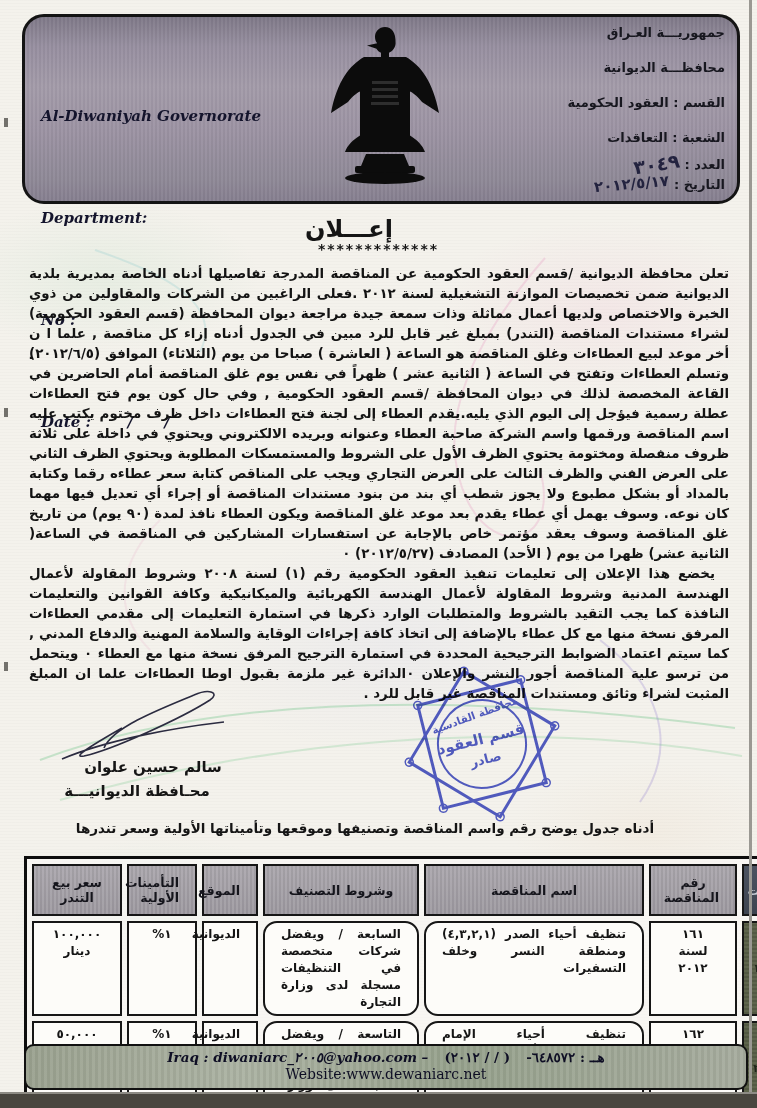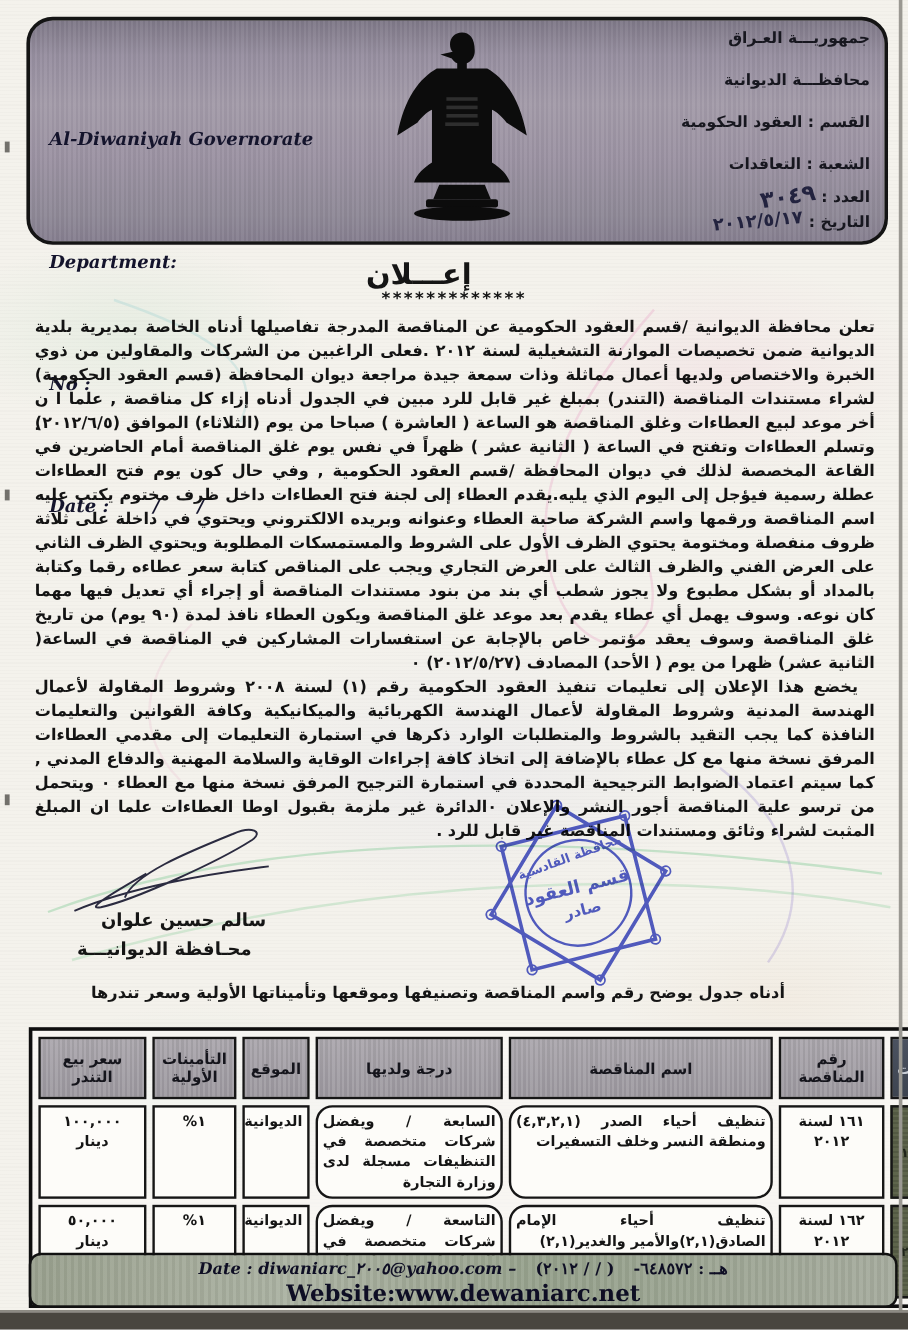--- a/index.html
+++ b/index.html
@@ -50,21 +50,21 @@
   .stamp{position:absolute;left:402px;top:664px;width:160px;height:160px;transform:rotate(-14deg);opacity:.82;mix-blend-mode:multiply;}
   .stamp svg{position:absolute;left:0;top:0;}
   .stamp .ring-text{position:absolute;left:0;top:44px;width:160px;text-align:center;font-size:10.5px;font-weight:bold;color:#2e3cc2;transform:rotate(-6deg);}
   .stamp .center1{position:absolute;left:0;top:66px;width:160px;text-align:center;font-size:15px;font-weight:bold;color:#2e3cc2;}
   .stamp .center2{position:absolute;left:0;top:88px;width:160px;text-align:center;font-size:13px;font-weight:bold;color:#2e3cc2;letter-spacing:2px;}
   
   .pre-table-caption{position:absolute;left:0;top:820px;width:730px;text-align:center;direction:rtl;font-size:13.5px;font-weight:bold;}
   
   .table-wrap{position:absolute;left:24px;top:856px;width:724px;}
   table.tender{width:724px;direction:rtl;border-collapse:separate;border-spacing:5px;table-layout:fixed;background:rgba(250,249,246,.6);border:3px solid #0e0e0e;box-sizing:border-box;}
-  table.tender th, table.tender td{border:2px solid #161616;box-sizing:border-box;vertical-align:top;padding:3px 4px;font-weight:bold;}
+  table.tender th, table.tender td{border:2px solid #161616;box-sizing:border-box;vertical-align:top;padding:3px 16px;font-weight:bold;}
   table.tender th{background:
       repeating-linear-gradient(90deg, rgba(255,255,255,.06) 0 2px, rgba(0,0,0,.05) 2px 4px),
       linear-gradient(180deg,#aba7ad,#9e9aa1);
     font-size:12.5px;color:#15151c;text-align:center;height:52px;vertical-align:middle;}
   table.tender th.seq{background:linear-gradient(180deg,#4b5260,#3d4450);color:#c9ced6;}
   table.tender td{background:#fdfcf9;font-size:12px;line-height:17px;}
   table.tender td.seq{background:
       repeating-linear-gradient(0deg, rgba(0,0,0,.12) 0 2px, transparent 2px 4px),
       #5e654c;color:#20251a;text-align:center;vertical-align:middle;font-size:11px;}
   table.tender td.center{text-align:center;}
@@ -75,21 +75,21 @@
   .footer-bar{
     position:absolute;left:24px;top:1044px;width:724px;height:46px;box-sizing:border-box;
     border:2.5px solid #111;border-radius:10px;
     background:
       repeating-linear-gradient(90deg, rgba(255,255,255,.05) 0 3px, rgba(0,0,0,.04) 3px 6px),
       linear-gradient(90deg,#9aa18f,#abb2a2 30%,#96a18c 60%,#a6ac9e);
     font-family:"DejaVu Serif", serif;color:#0e0e24;
   }
   .footer-line1{display:flex;justify-content:center;gap:16px;margin-top:3px;font-size:13.5px;font-weight:bold;}
   .footer-line1 .em{font-style:italic;}
-  .footer-line2{text-align:center;font-size:19px;font-weight:bold;margin-top:1px;}
+  .footer-line2{text-align:center;font-size:14px;font-weight:normal;margin-top:1px;}
   .squiggles{position:absolute;left:0;top:0;pointer-events:none;}
 </style>
 </head>
 <body>
 
 <div class="page">
 
   <div class="tick" style="top:118px"></div>
   <div class="tick" style="top:408px"></div>
   <div class="tick" style="top:662px"></div>
@@ -194,21 +194,21 @@
         <col style="width:156px">
           <col style="width:56px">
           <col style="width:70px">
           <col style="width:90px">
       </colgroup>
       <thead>
         <tr>
           <th class="seq">ت</th>
           <th>رقم المناقصة</th>
           <th>اسم المناقصة</th>
-          <th>درجة ولديها</th>
+          <th>وشروط التصنيف</th>
           <th>الموقع</th>
           <th>التأمينات الأولية</th>
           <th>سعر بيع التندر</th>
         </tr>
       </thead>
       <tbody>
         <tr class="r1">
           <td class="seq">١</td>
           <td class="center">
             <div>١٦١ لسنة</div>
@@ -237,21 +237,21 @@
             <div>٥٠,٠٠٠</div>
             <div>دينار</div>
           </td>
         </tr>
       </tbody>
     </table>
   </div>
 
   <div class="footer-bar">
     <div class="footer-line1" dir="ltr">
-      <span class="em" dir="ltr">Date : diwaniarc_٢٠٠٥@yahoo.com –</span>
+      <span class="em" dir="ltr">Iraq : diwaniarc_٢٠٠٥@yahoo.com –</span>
       <span dir="ltr">(٢٠١٢ /    /    )</span>
       <span dir="rtl">هــ : ٦٤٨٥٧٢-</span>
     </div>
     <div class="footer-line2">Website:www.dewaniarc.net</div>
   </div>
 
   <div class="edge-right"></div>
   <div class="bottom-band"></div>
 </div>
 

